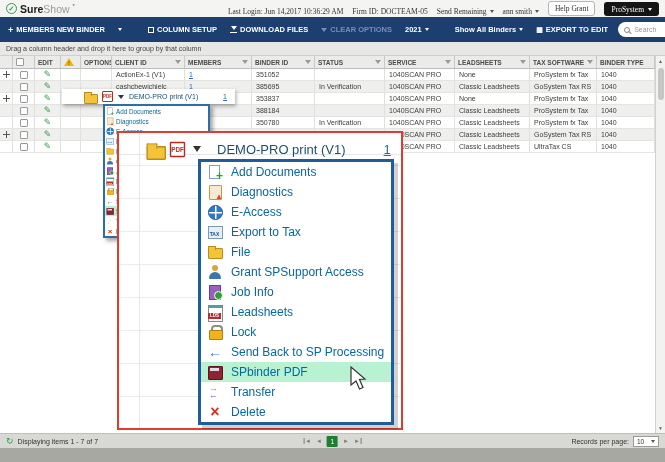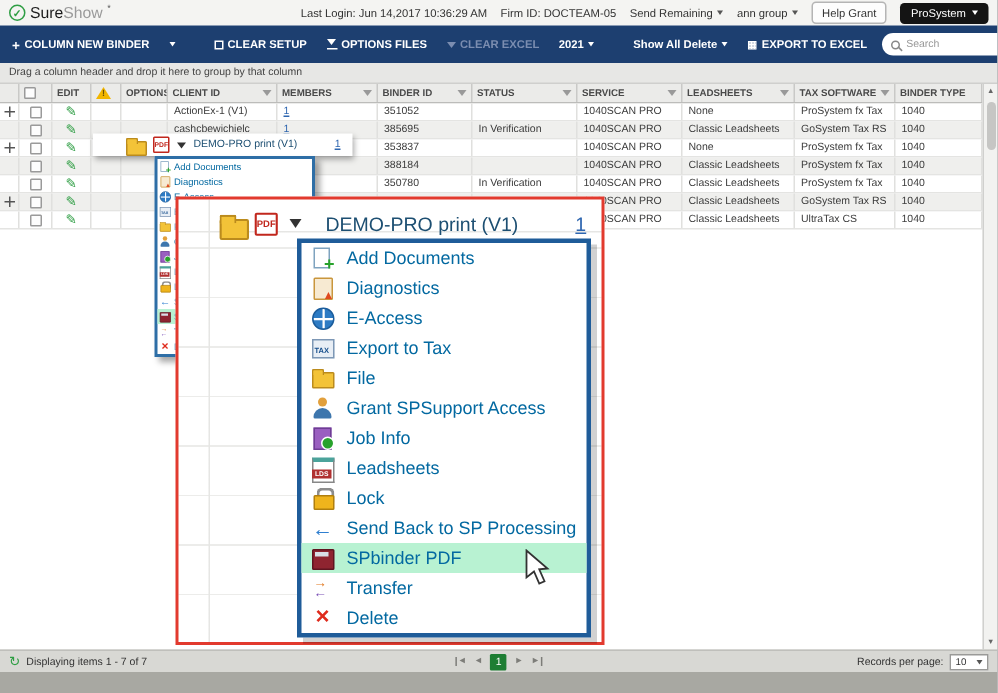--- a/index.html
+++ b/index.html
@@ -8,24 +8,24 @@
   .app { position:relative; width:665px; height:462px; background:#fff; overflow:hidden;
          font-family:"Liberation Sans", sans-serif; }
 
   
   .topbar { height:17px; display:flex; align-items:center; padding:0 6px; background:#f4f4f2;
             font-size:7.5px; color:#333; gap:8px; }
   .brand { display:flex; align-items:center; gap:3px; font-size:10.5px; }
   .brand-mark { width:11px; height:11px; border:1.5px solid #2f9e44; border-radius:50%;
                 color:#2f9e44; font-size:7px; font-weight:bold; display:flex; align-items:center;
                 justify-content:center; }
-  .brand-bold { font-weight:normal; color:#1c1c1c; }
+  .brand-bold { font-weight:bold; color:#1c1c1c; }
   .brand-light { color:#9a9a9a; }
   .brand-reg { font-size:6px; color:#555; align-self:flex-start; }
-  .tb-right { margin-left:auto; display:flex; align-items:center; gap:9px; }
+  .tb-right { margin-left:auto; display:flex; align-items:flex-end; gap:9px;font-family:Liberation Serif, serif; }
   .tb-item { display:flex; align-items:center; gap:3px; white-space:nowrap; }
   .btn-help { border:1px solid #b5b5b5; background:#fdfdfd; border-radius:3px; padding:2px 6px; }
   .btn-fileroom { background:#141414; color:#fff; border-radius:3px; padding:2.5px 7px;
                   display:flex; gap:4px; align-items:center; }
   .cdown-sm { width:0; height:0; border-left:2.5px solid transparent; border-right:2.5px solid transparent;
               border-top:3.5px solid #555; }
   .cdown-sm.w { border-top-color:#fff; }
 
   
   .navbar { height:25px; background:#1d3f70; display:flex; align-items:center; gap:13px;
@@ -207,63 +207,63 @@
       <span class="brand-reg">*</span>
     </div>
     <div class="tb-right">
       <span class="tb-item">Last Login: Jun 14,2017 10:36:29 AM</span>
       <span class="tb-item">Firm ID:  DOCTEAM-05</span>
       <span class="tb-item">
         <span>Send Remaining</span>
         <span class="cdown-sm"></span>
       </span>
       <span class="tb-item">
-        <span>ann group</span>
+        <span>ann smith</span>
         <span class="cdown-sm"></span>
       </span>
       <span class="btn-help">Help Grant</span>
       <span class="btn-fileroom">
         <span>ProSystem</span>
         <span class="cdown-sm w"></span>
       </span>
     </div>
   </div>
 
   <div class="navbar">
     <span class="nav-item">
       <span class="plus-ic">+</span>
-      <span>COLUMN NEW BINDER</span>
+      <span>MEMBERS NEW BINDER</span>
     </span>
     <span class="cdown-sm w"></span>
     <span class="vdiv"></span>
     <span class="nav-item">
       <span class="cs-ic"></span>
-      <span>CLEAR SETUP</span>
+      <span>COLUMN SETUP</span>
     </span>
     <span class="nav-item">
       <span class="dl-ic"></span>
-      <span>OPTIONS FILES</span>
+      <span>DOWNLOAD FILES</span>
     </span>
     <span class="nav-item dim">
       <span class="funnel dim"></span>
-      <span>CLEAR EXCEL</span>
+      <span>CLEAR OPTIONS</span>
     </span>
     <span class="nav-item">
       <span>2021</span>
       <span class="cdown-sm w"></span>
     </span>
     <span class="vdiv"></span>
     <span class="nav-item">
-      <span>Show All Delete</span>
+      <span>Show All Binders</span>
       <span class="cdown-sm w"></span>
     </span>
     <div class="nav-right">
       <span class="nav-item">
         <span class="excel-ic">▦</span>
-        <span>EXPORT TO EXCEL</span>
+        <span>EXPORT TO EDIT</span>
       </span>
       <span class="search">
         <span class="search-ic"></span>
         <input placeholder="Search" style="">
       </span>
     </div>
   </div>
 
   <div class="groupbar">
     <span>Drag a column header and drop it here to group by that column</span>

